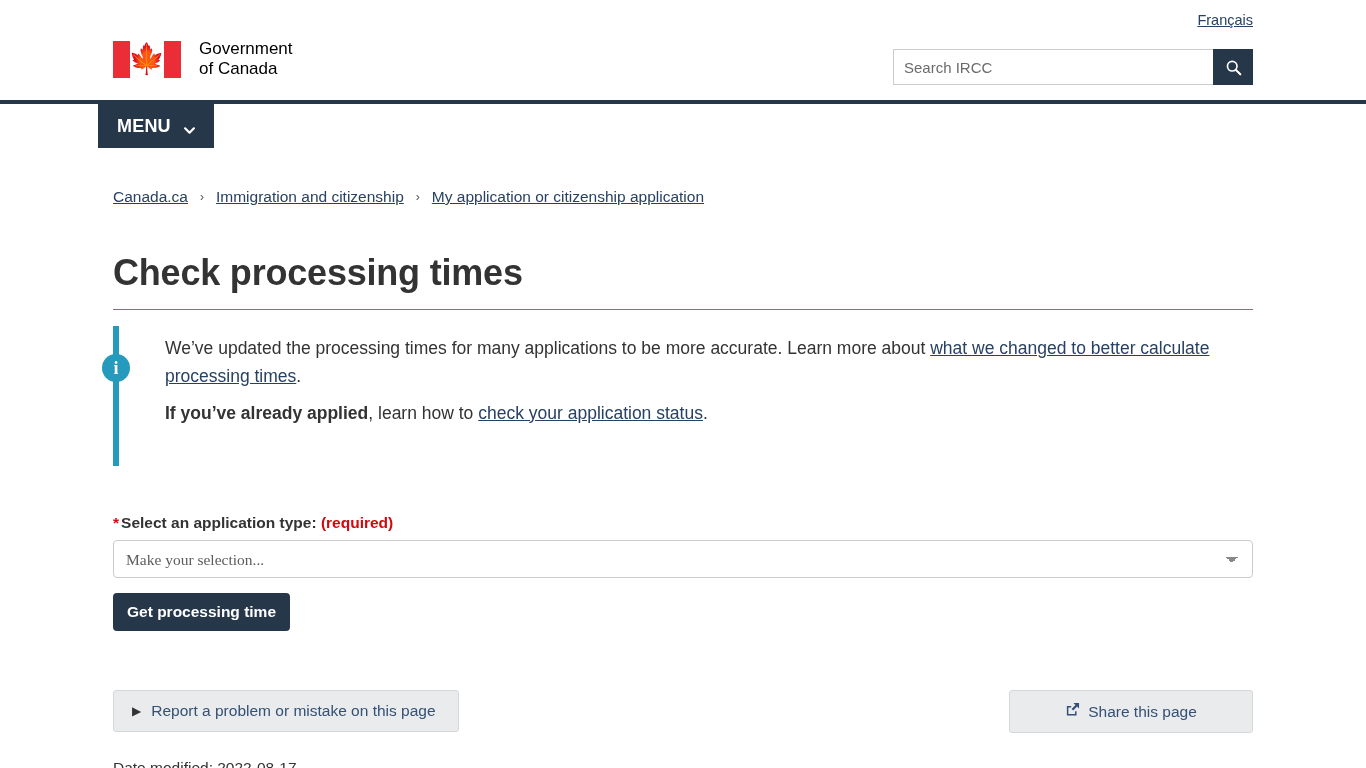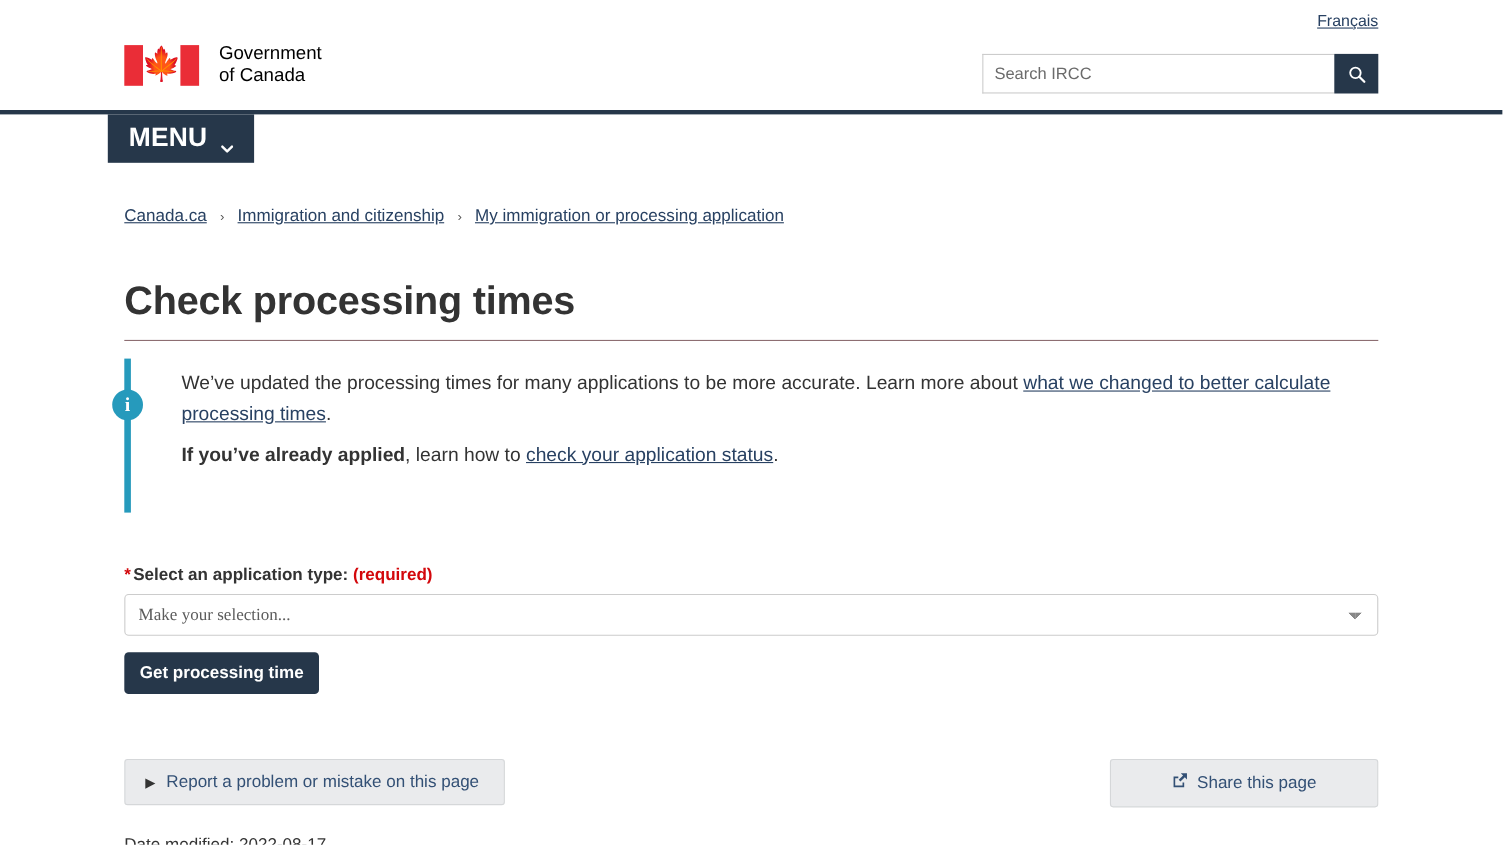--- a/index.html
+++ b/index.html
@@ -41,21 +41,21 @@
   .search-btn { width: 40px; height: 36px; background: #26374a; border: none;
                 display: flex; align-items: center; justify-content: center;
                 cursor: pointer; padding: 0; }
 
   
   .menu-band { width: 100%; height: 4px; background: #26374a; }
   .menu-row { position: relative; height: 56px; }
   .menu-btn { position: absolute; left: 98px; top: 0; height: 44px;
               background: #26374a; color: #fff; border: none; cursor: pointer;
               padding: 0 19px; display: flex; align-items: center; gap: 13px;
-              font-size: 24px; font-weight: 700; letter-spacing: .2px;
+              font-size: 18px; font-weight: 700; letter-spacing: .2px;
               font-family: "Liberation Sans", sans-serif; }
   .chev { width: 11px; height: 11px; display: inline-block; position: relative; top: -1px; }
 
   
   .container { width: 1140px; margin: 0 auto; padding: 0 0; }
 
   
   .breadcrumb { display: flex; align-items: center; gap: 0; padding-top: 28px;
                 font-size: 15.5px; }
   .bc-link { color: #284162; text-decoration: underline; cursor: pointer; }
@@ -155,21 +155,21 @@
   </button>
 </div>
 
 <div class="container">
 
   <nav class="breadcrumb">
     <a class="bc-link">Canada.ca</a>
     <span class="bc-sep">›</span>
     <a class="bc-link">Immigration and citizenship</a>
     <span class="bc-sep">›</span>
-    <a class="bc-link">My immigration or processing application</a>
+    <a class="bc-link">My application or citizenship application</a>
   </nav>
 
   <h1 class="page-title">Check processing times</h1>
   <hr class="title-rule">
 
   <section class="alert">
     <span class="alert-icon">i</span>
     <p><span>We’ve updated the processing times for many applications to be more accurate. Learn more about </span><a>what we changed to better calculate processing times</a><span>.</span></p>
     <p><strong>If you’ve already applied</strong><span>, learn how to </span><a>check your application status</a><span>.</span></p>
   </section>

